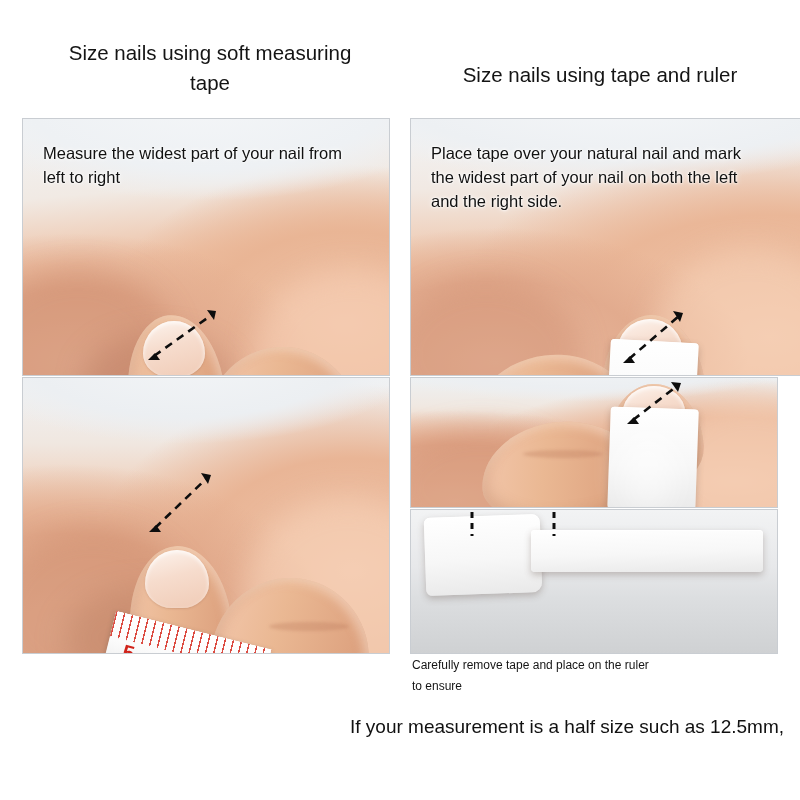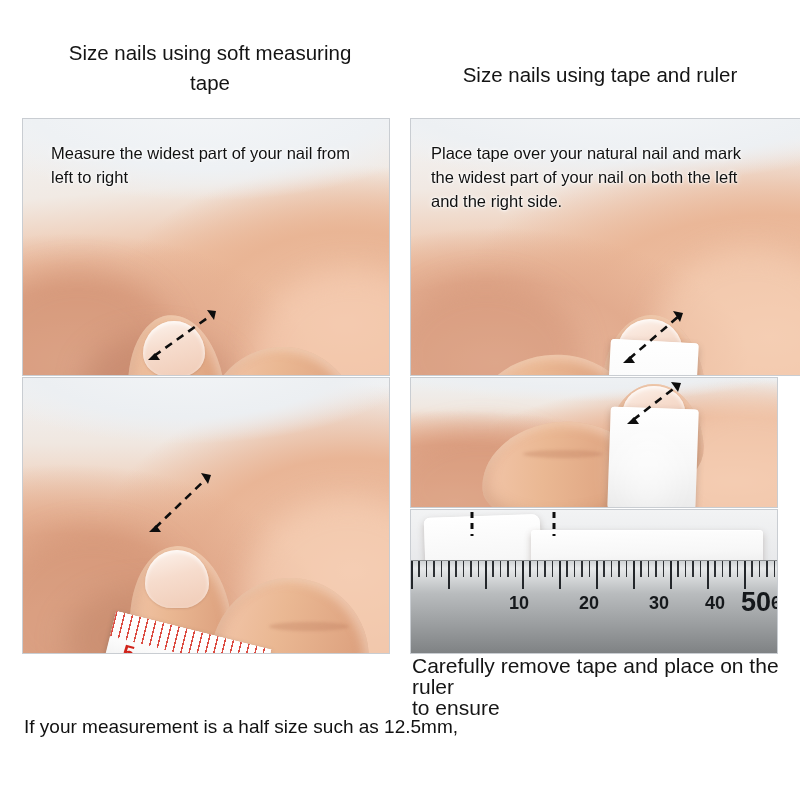--- a/index.html
+++ b/index.html
@@ -56,21 +56,21 @@
   .p-right-bottom{ left: 410px; top: 509px; width: 368px; height: 145px; }
 
   .panel-caption {
     position: absolute;
     z-index: 6;
     font-size: 16.5px;
     line-height: 24px;
     color: #111;
     text-shadow: 0 0 3px #fff, 0 0 6px #fff, 0 0 2px #fff;
   }
-  .p-left-top .panel-caption  { left: 28px; top: 22px; width: 320px; }
+  .p-left-top .panel-caption  { left: 20px; top: 22px; width: 320px; }
   .p-left-bottom .panel-caption { left: 16px; top: 18px; width: 350px; }
   .p-right-top .panel-caption { left: 20px; top: 22px; width: 330px; }
 
   
   .skin {
     position: absolute;
     inset: 0;
   }
   
   .photo-a .skin {
@@ -188,36 +188,36 @@
     color: #15181b;
     font-weight: bold;
     font-family: "Liberation Sans", sans-serif;
   }
 
   .caption-below {
     position: absolute;
     left: 412px;
     top: 655px;
     width: 370px;
-    font-size: 21px;
+    font-size: 12px;
     line-height: 21px;
     color: #151515;
   }
 
   
   .footer-note {
     position: absolute;
     left: 24px;
     top: 712px;
     width: 760px;
     font-size: 19px;
     line-height: 30px;
     color: #111;
   }
-  .footer-note div { white-space: nowrap; }
+  .footer-note div { white-space: nowrap; text-align: right; }
 </style>
 </head>
 <body>
 
 <div class="headings">
   <div class="col-title left">Size nails using soft measuring tape</div>
   <div class="col-title right">Size nails using tape and ruler</div>
 </div>
 
 <div class="panel p-left-top photo-a">
@@ -325,30 +325,20 @@
   <div class="strip" style="left:14px; top:6px; width:116px; height:78px; transform:rotate(-2deg); border-radius:6px 8px 10px 6px;"></div>
   <div class="strip" style="left:120px; top:20px; width:232px; height:42px; border-radius:4px;"></div>
 
   <svg class="dash-arrow" style="left:54px; top:0px;" width="14" height="28" viewBox="0 0 14 28">
     <line x1="7" y1="2" x2="7" y2="26" stroke="#0d0d0d" stroke-width="3" stroke-dasharray="6 5"></line>
   </svg>
   <svg class="dash-arrow" style="left:136px; top:0px;" width="14" height="28" viewBox="0 0 14 28">
     <line x1="7" y1="2" x2="7" y2="26" stroke="#0d0d0d" stroke-width="3" stroke-dasharray="6 5"></line>
   </svg>
 
-  <div class="ruler">
-    <div class="ruler-ticks" style="top:0; height:16px; opacity:0.95;"></div>
-    <div class="ruler-ticks long" style="top:0; height:28px;"></div>
-    <div class="ruler-num" style="left:98px; top:32px; font-size:18px;">10</div>
-    <div class="ruler-num" style="left:168px; top:32px; font-size:18px;">20</div>
-    <div class="ruler-num" style="left:238px; top:32px; font-size:18px;">30</div>
-    <div class="ruler-num" style="left:294px; top:32px; font-size:18px;">40</div>
-    <div class="ruler-num" style="left:330px; top:26px; font-size:27px;">50</div>
-    <div class="ruler-num" style="left:360px; top:32px; font-size:18px;">6</div>
-  </div>
 </div>
 
 <div class="caption-below">
   <div>Carefully remove tape and place on the ruler</div>
   <div>to ensure</div>
 </div>
 
 <div class="footer-note">
   <div>If your measurement is a half size such as 12.5mm,</div>
 </div>

